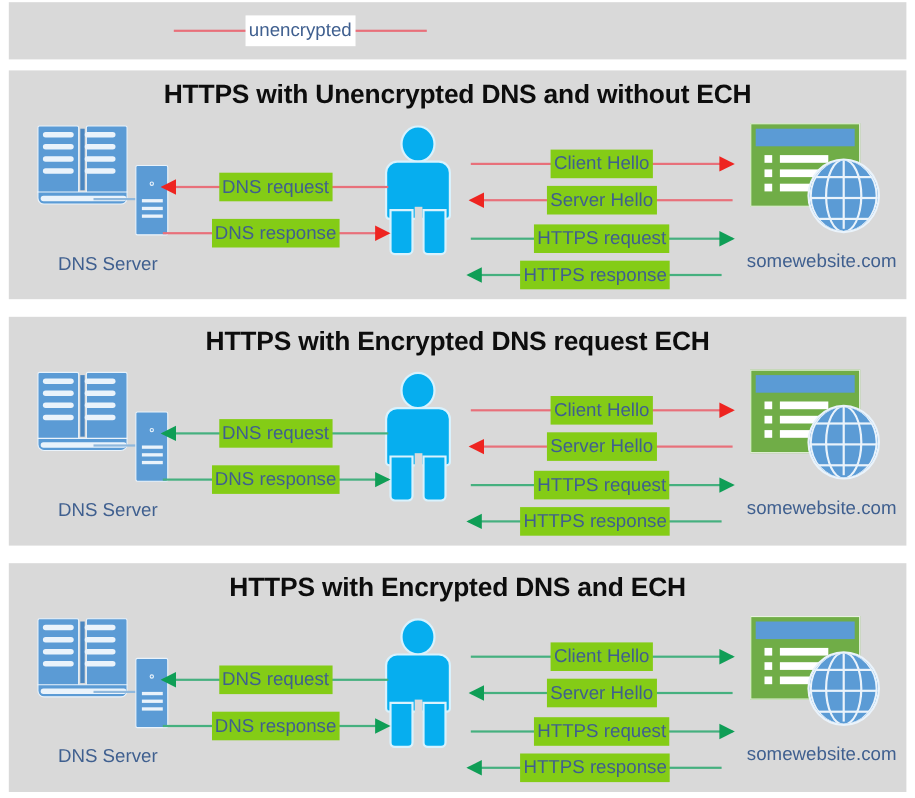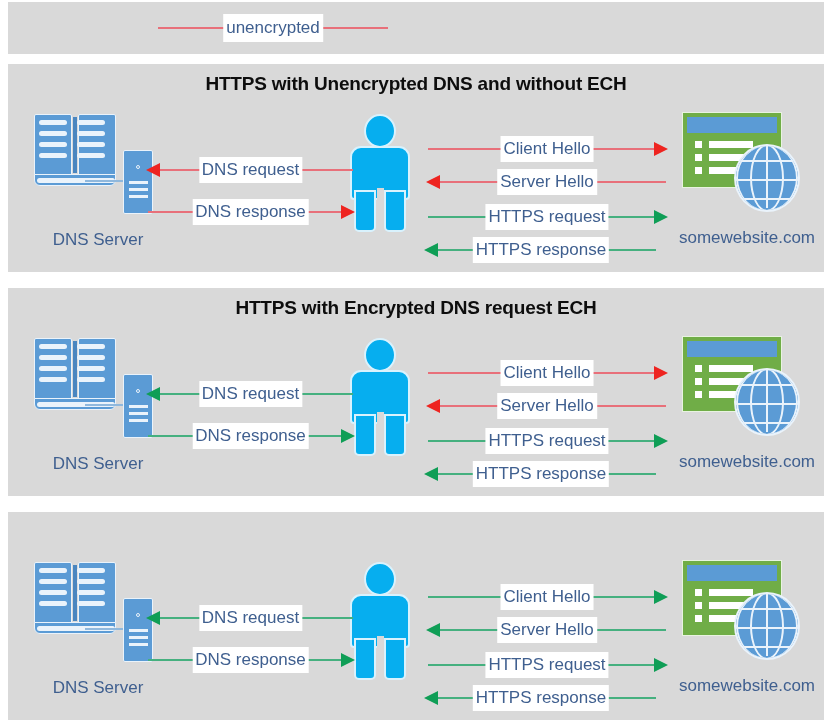--- a/index.html
+++ b/index.html
@@ -29,31 +29,31 @@
   .legend-label {
     position: absolute; top: 0; left: 50%; transform: translateX(-50%);
     background: #ffffff; color: #3f5f8f;
     font-size: 17px; line-height: 28px; padding: 0 3px; white-space: nowrap;
   }
 
   
   .panel-title {
     position: absolute; top: 9px; left: 0; width: 100%;
     text-align: center; color: #0d0d0d;
-    font-size: 19px; font-weight: bold; letter-spacing: -0.2px;
+    font-size: 24px; font-weight: bold; letter-spacing: -0.2px;
   }
 
   
   .msg { position: absolute; height: 26px; }
   .msg .line {
     position: absolute; top: 12px; height: 2px; left: 0; right: 0;
   }
   .msg .lbl {
     position: absolute; top: 0; left: 50%; transform: translateX(-50%);
-    background: #ffffff; color: #3f5f8f;
+    background: #84cc16; color: #3f5f8f;
     font-size: 17px; line-height: 26px; padding: 0 3px; white-space: nowrap;
     z-index: 2;
   }
   .arrow {
     position: absolute; top: 6px; width: 0; height: 0;
     border-top: 7px solid transparent; border-bottom: 7px solid transparent;
     z-index: 3;
   }
   .arrow.right { right: -2px; border-left-width: 14px; border-left-style: solid; }
   .arrow.left  { left: -2px;  border-right-width: 14px; border-right-style: solid; }
@@ -340,20 +340,21 @@
     <div class="arrow right" style="border-left-color:#0f9e56"></div>
     <span class="lbl">HTTPS request</span>
   </div>
   <div class="msg" style="left:418px;width:230px;top:173px">
     <div class="line" style="background:#45b07f"></div>
     <div class="arrow left" style="border-right-color:#0f9e56"></div>
     <span class="lbl">HTTPS response</span>
   </div>
     </div>
   <div class="panel panel-3" id="panel-2">
+      <div class="panel-title">HTTPS with Encrypted DNS and ECH</div>
   <div class="dns-icon" style="left:20px;top:48px">
     <div class="book">
       <div class="book-half l"></div>
       <div class="book-half r"></div>
       <div class="book-spine"></div>
       <div class="book-line" style="top:6px"></div>
      <div class="book-line" style="top:6px;left:43px"></div>
           <div class="book-line" style="top:17px"></div>
      <div class="book-line" style="top:17px;left:43px"></div>
           <div class="book-line" style="top:28px"></div>

